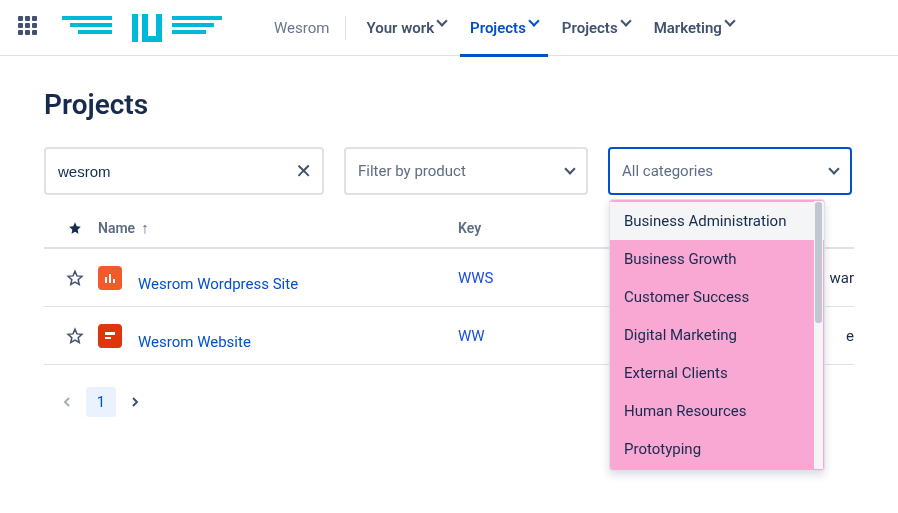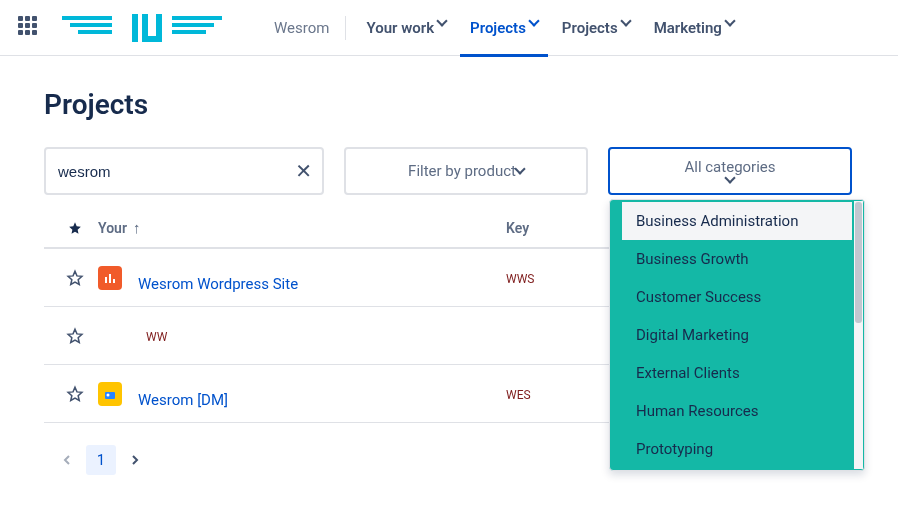--- a/index.html
+++ b/index.html
@@ -127,45 +127,44 @@
   .clear-btn {
     position: absolute;
     right: 10px;
     font-size: 20px;
     color: #42526E;
     cursor: pointer;
     font-weight: 300;
   }
   .select-wrap {
     width: 244px;
-    justify-content: center;
+    justify-content: space-between;
     color: #5E6C84;
     cursor: pointer;
     position: relative;
   }
   .select-wrap.focused {
     border-color: #0052CC;
-    flex-direction: column;
   }
   .select-chevron { color: #42526E; }
   .table {
     width: 100%;
   }
   .table-header {
     display: flex;
     align-items: center;
     padding: 10px 0 10px 8px;
     font-size: 14px;
     font-weight: 600;
     color: #5E6C84;
     border-bottom: 2px solid #DFE1E6;
   }
   .col-star { width: 46px; display:flex; justify-content:center; }
   .col-name { width: 360px; display:flex; align-items:center; gap:6px; }
-  .col-key { width: 120px; margin-left: 48px; }
+  .col-key { width: 120px; }
   .table-row {
     display: flex;
     align-items: center;
     height: 58px;
     border-bottom: 1px solid #DFE1E6;
     padding-left: 8px;
   }
   .star-outline {
     width: 18px; height: 18px;
     color: #42526E;
@@ -188,37 +187,37 @@
   .pj-icon.orange { background: #F15B2A; }
   .pj-icon.red { background: #DE350B; }
   .pj-icon.yellow { background: #FFC400; }
   .pj-link {
     color: #0052CC;
     font-size: 15px;
     cursor: pointer;
     margin-top: 12px;
   }
   .key-text {
-    font-size: 12px;
-    color: #7f1d1d;
+    font-size: 15px;
+    color: #1d4ed8;
   }
   .sort-arrow {
     font-size: 15px;
   }
   .dropdown {
     position: absolute;
     top: 50px;
     left: -1px;
-    width: 256px;
-    background: #14b8a6;
+    width: 216px;
+    background: #f9a8d4;
     border: 1px solid #DFE1E6;
     box-shadow: 0 4px 8px rgba(9,30,66,0.15);
     border-radius: 4px;
     z-index: 50;
-    padding: 2px 12px;
+    padding: 2px 0;
   }
   .dropdown-scroll {
     position:absolute;
     right:1px; top:1px; bottom:1px;
     width:9px;
     background:#F4F5F7;
   }
   .dropdown-scroll::after{
     content:"";
     position:absolute;
@@ -354,21 +353,21 @@
   <div class="table table-wrap">
     <div class="table-header">
       <div class="col-star">
         <span class="star-solid">
           <svg viewBox="0 0 24 24" fill="currentColor">
               <path d="M12 2l2.9 6.9L22 10l-5.5 4.9L18 22l-6-3.5L6 22l1.5-7.1L2 10l7.1-1.1z"></path>
             </svg>
         </span>
       </div>
       <div class="col-name">
-        <span>Your</span>
+        <span>Name</span>
         <span class="sort-arrow">↑</span>
       </div>
       <div class="col-key">
         <span>Key</span>
       </div>
     </div>
 
     <div class="table-row">
       <div class="col-star">
         <span class="star-outline">
@@ -392,44 +391,33 @@
     </div>
 
     <div class="table-row">
       <div class="col-star">
         <span class="star-outline">
           <svg viewBox="0 0 24 24" fill="none" stroke="currentColor" stroke-width="2">
               <path d="M12 3l2.6 6.2 6.6.6-5 4.4 1.5 6.5L12 17.5 6.3 20.7l1.5-6.5-5-4.4 6.6-.6z"></path>
             </svg>
         </span>
       </div>
+      <div class="col-name">
+        <span class="pj-icon red">
+          <svg width="14" height="14" viewBox="0 0 14 14">
+              <rect x="2" y="3" width="10" height="3" fill="#fff"></rect>
+              <rect x="2" y="8" width="6" height="2" fill="#fff"></rect>
+            </svg>
+        </span>
+        <span class="pj-link">Wesrom Website</span>
+      </div>
       <div class="col-key"><span class="key-text">WW</span></div>
       <span class="row-overflow">e</span>
     </div>
 
-    <div class="table-row">
-      <div class="col-star">
-        <span class="star-outline">
-          <svg viewBox="0 0 24 24" fill="none" stroke="currentColor" stroke-width="2">
-              <path d="M12 3l2.6 6.2 6.6.6-5 4.4 1.5 6.5L12 17.5 6.3 20.7l1.5-6.5-5-4.4 6.6-.6z"></path>
-            </svg>
-        </span>
-      </div>
-      <div class="col-name">
-        <span class="pj-icon yellow">
-          <svg width="14" height="14" viewBox="0 0 14 14">
-              <rect x="2" y="5" width="10" height="7" rx="1" fill="#2684FF"></rect>
-              <circle cx="5" cy="8" r="1.5" fill="#fff"></circle>
-            </svg>
-        </span>
-        <span class="pj-link">Wesrom [DM]</span>
-      </div>
-      <div class="col-key"><span class="key-text">WES</span></div>
-      <span class="row-overflow">war</span>
-    </div>
   </div>
 
   <div class="pagination">
     <span class="pg-btn">
       <svg width="12" height="12" viewBox="0 0 12 12" fill="none" stroke="#A5ADBA" stroke-width="2">
           <path d="M8 2L4 6l4 4"></path>
         </svg>
     </span>
     <span class="pg-num">1</span>
     <span class="pg-btn">

